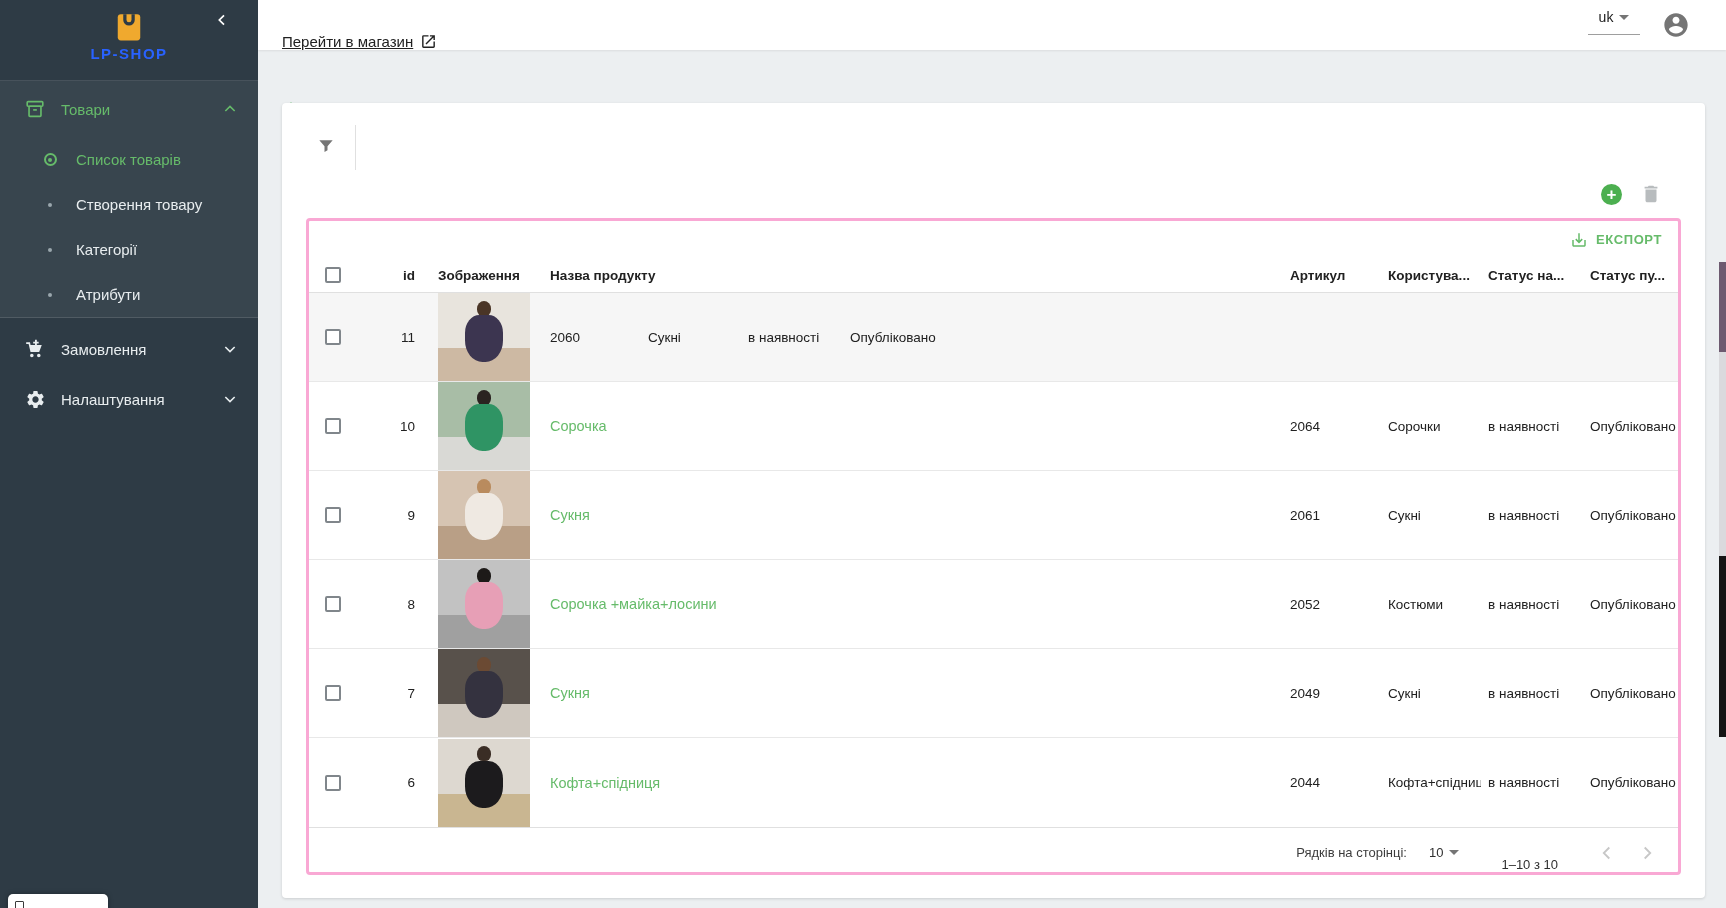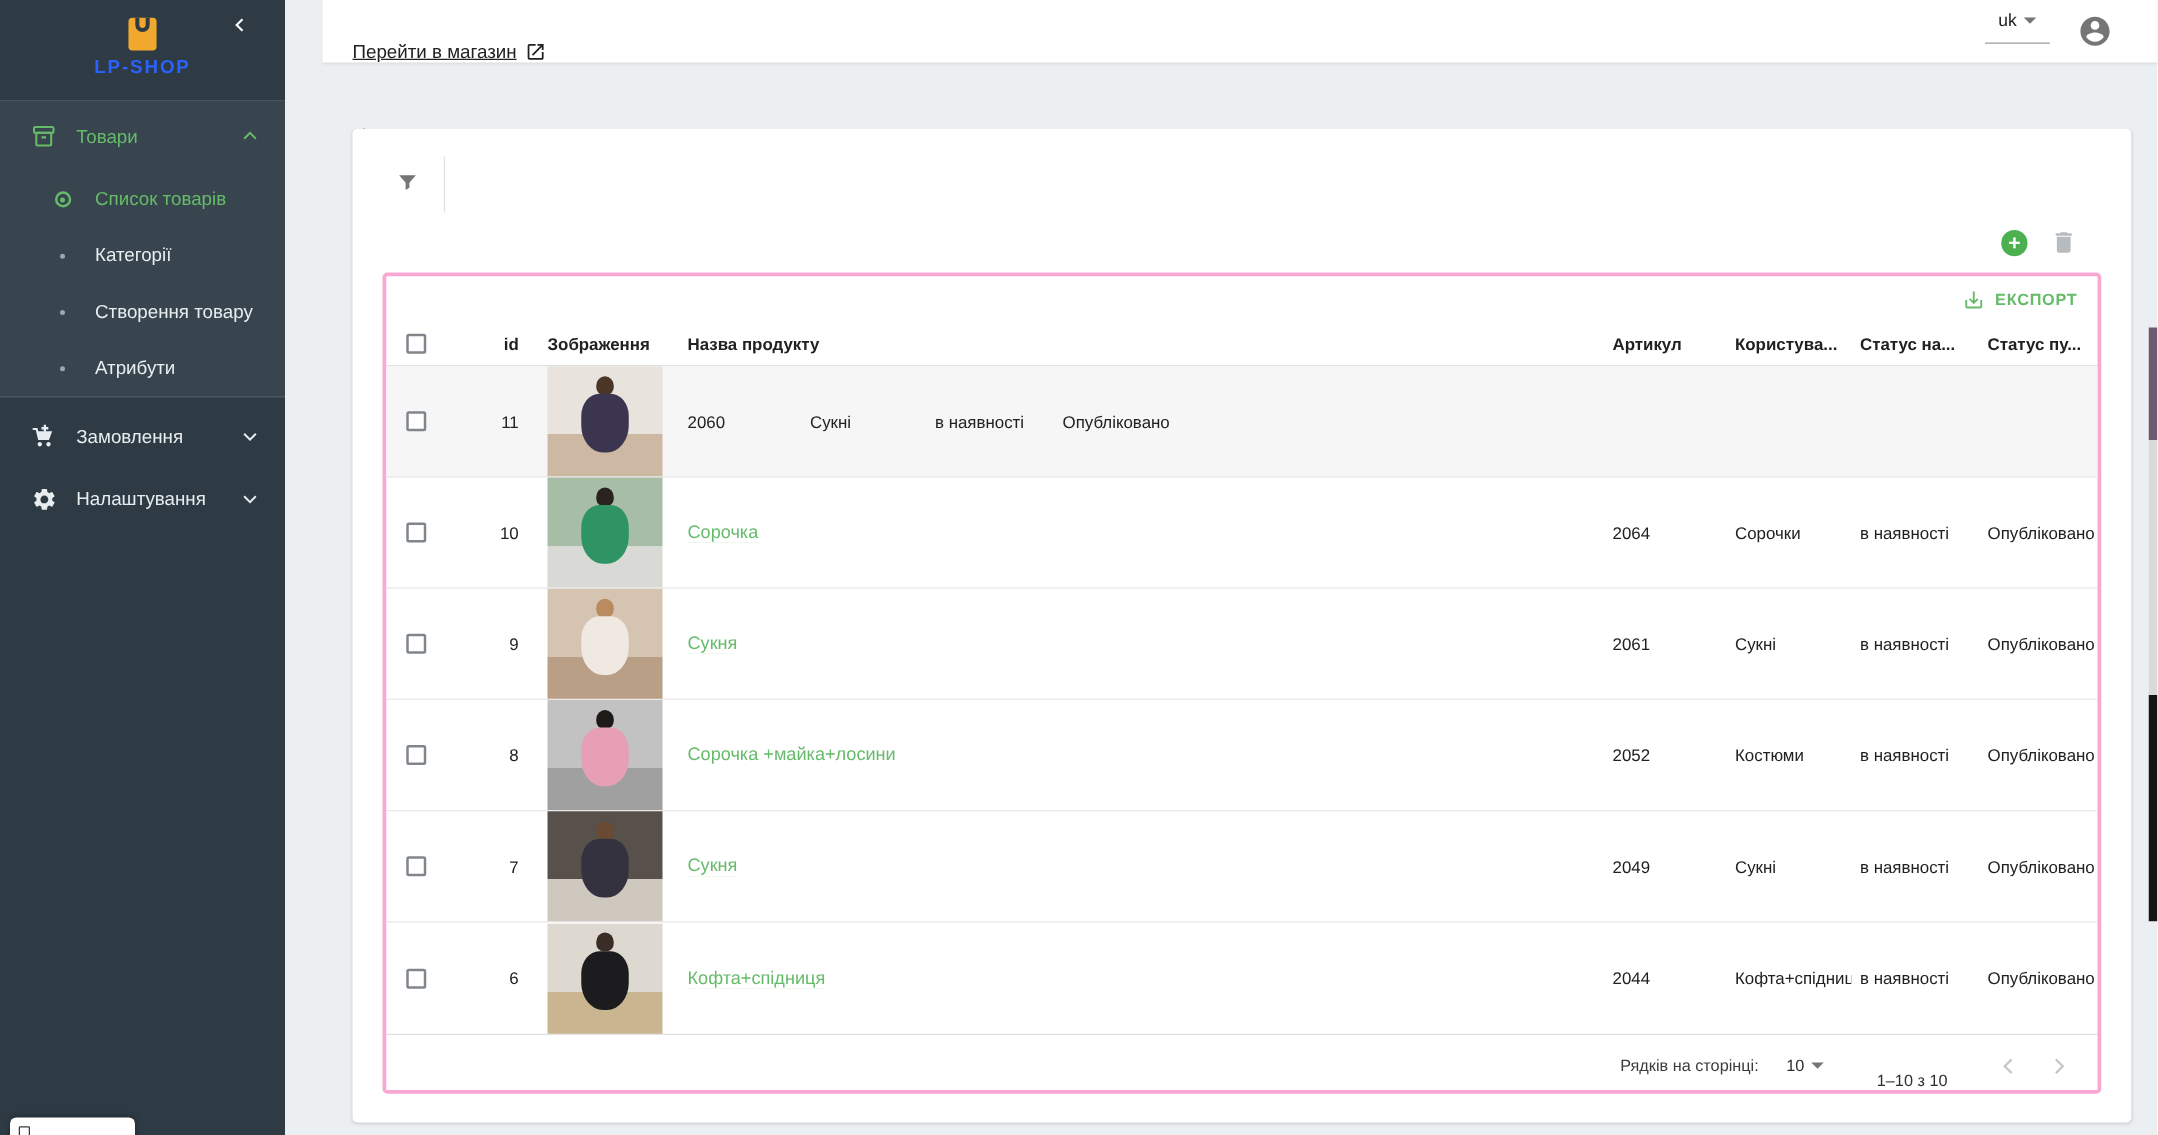--- a/index.html
+++ b/index.html
@@ -1,21 +1,21 @@
 <!DOCTYPE html>
 <html><head>
 <meta charset="utf-8">
 <style>
   * { margin:0; padding:0; box-sizing:border-box; }
   html,body { width:1726px; height:908px; }
   body { font-family:"Liberation Sans","DejaVu Sans",sans-serif; }
   .app { position:relative; width:1726px; height:908px; background:#eceff1; overflow:hidden; }
 
   
-  .sidebar { position:absolute; left:0; top:0; width:228px; height:100%; background:#2e3b45; color:#e8edef; z-index:5; }
+  .sidebar { position:absolute; left:0; top:0; width:258px; height:100%; background:#2e3b45; color:#e8edef; z-index:5; }
   .side-logo { position:relative; height:81px; border-bottom:1px solid rgba(255,255,255,0.12); text-align:center; padding-top:9px; }
   .logo-bag { display:block; margin:0 auto; }
   .logo-text { display:block; margin-top:2px; font-size:15px; font-weight:bold; letter-spacing:1.5px; color:#2962ff; }
   .collapse-btn { position:absolute; right:20px; top:8px; width:24px; height:24px; color:#fff; cursor:pointer; background:none; border:none; }
   .nav-group-open { background:rgba(255,255,255,0.05); border-bottom:1px solid rgba(255,255,255,0.12); }
   .nav-item { position:relative; display:flex; align-items:center; height:56px; padding-left:24px; cursor:pointer; font-size:15px; }
   .nav-item.sub { height:45px; padding-left:39px; }
   .nav-item .nav-icon { width:22px; height:22px; margin-right:15px; flex:0 0 22px; display:flex; align-items:center; justify-content:center; }
   .nav-item .chev { position:absolute; right:20px; top:50%; margin-top:-8px; width:16px; height:16px; }
   .green { color:#66bb6a; }
@@ -125,27 +125,27 @@
       <div class="nav-item sub green">
         <span class="nav-icon">
             <span class="radio"></span>
           </span>
         <span class="nav-label">Список товарів</span>
       </div>
       <div class="nav-item sub">
         <span class="nav-icon">
             <span class="dot"></span>
           </span>
+        <span class="nav-label">Створення товару</span>
+      </div>
+      <div class="nav-item sub">
+        <span class="nav-icon">
+            <span class="dot"></span>
+          </span>
         <span class="nav-label">Категорії</span>
-      </div>
-      <div class="nav-item sub">
-        <span class="nav-icon">
-            <span class="dot"></span>
-          </span>
-        <span class="nav-label">Створення товару</span>
       </div>
       <div class="nav-item sub">
         <span class="nav-icon">
             <span class="dot"></span>
           </span>
         <span class="nav-label">Атрибути</span>
       </div>
     </div>
 
     <div class="nav-item" style="height:50px; margin-top:6px;">

